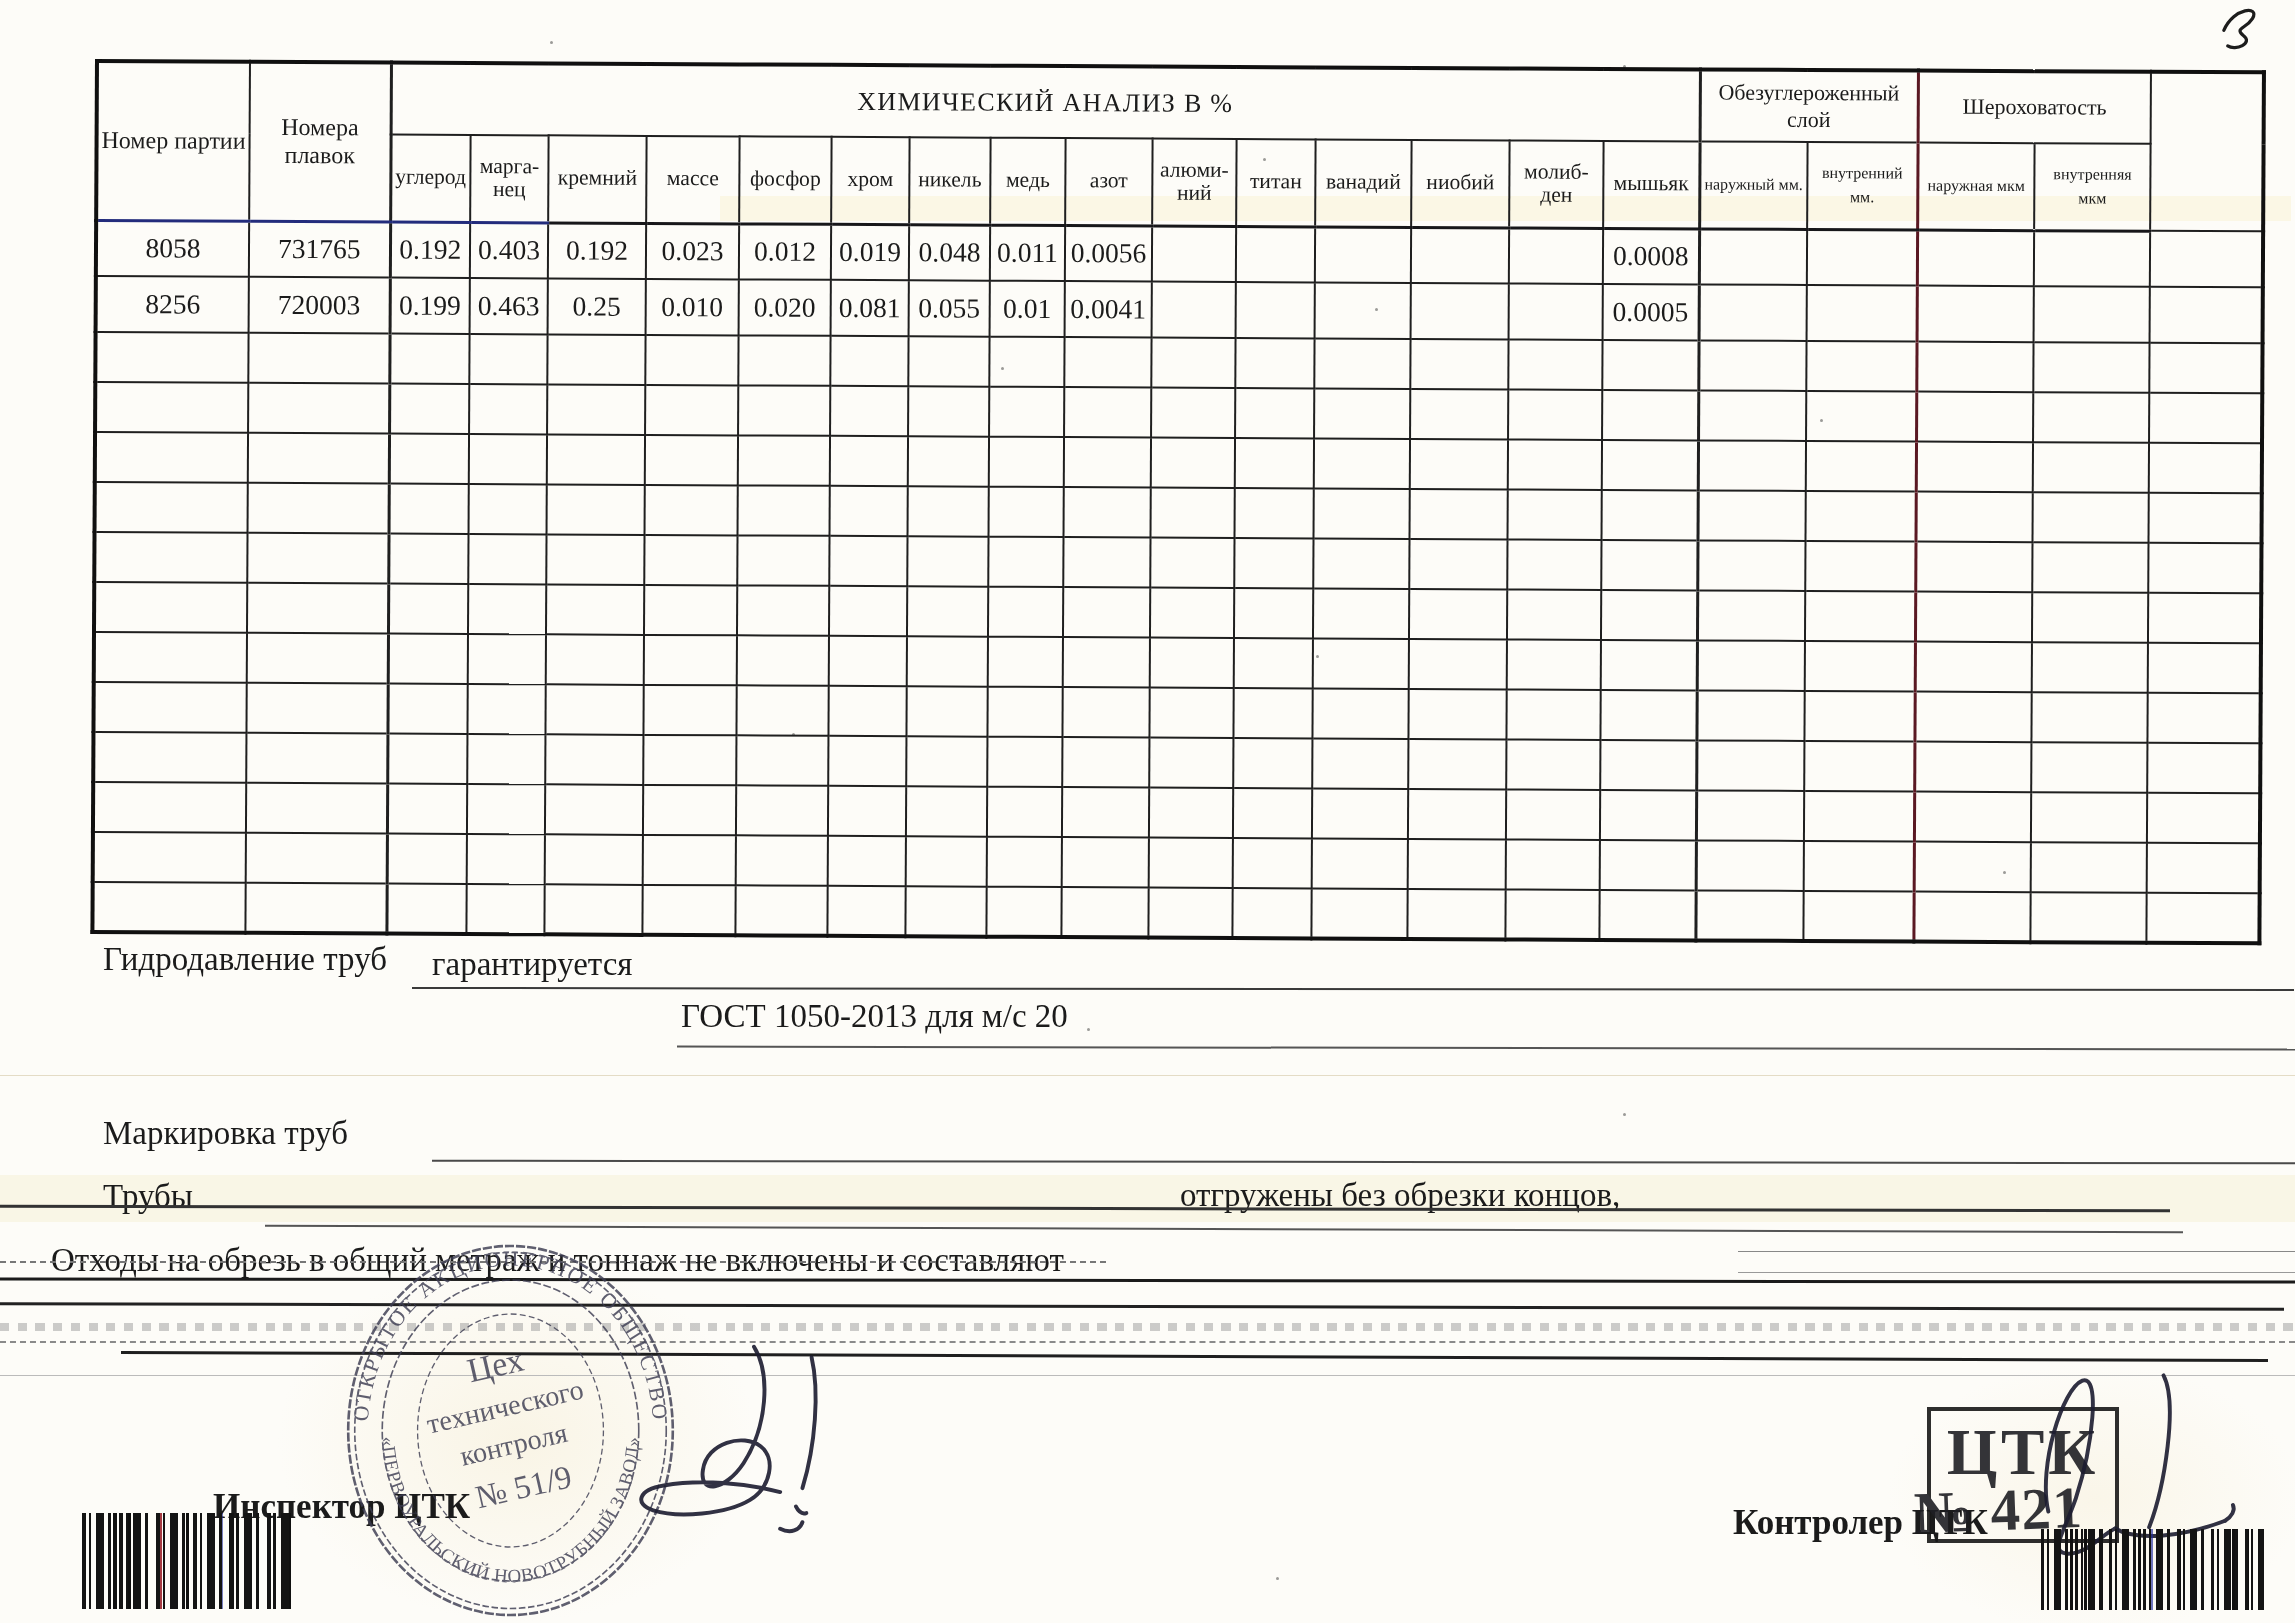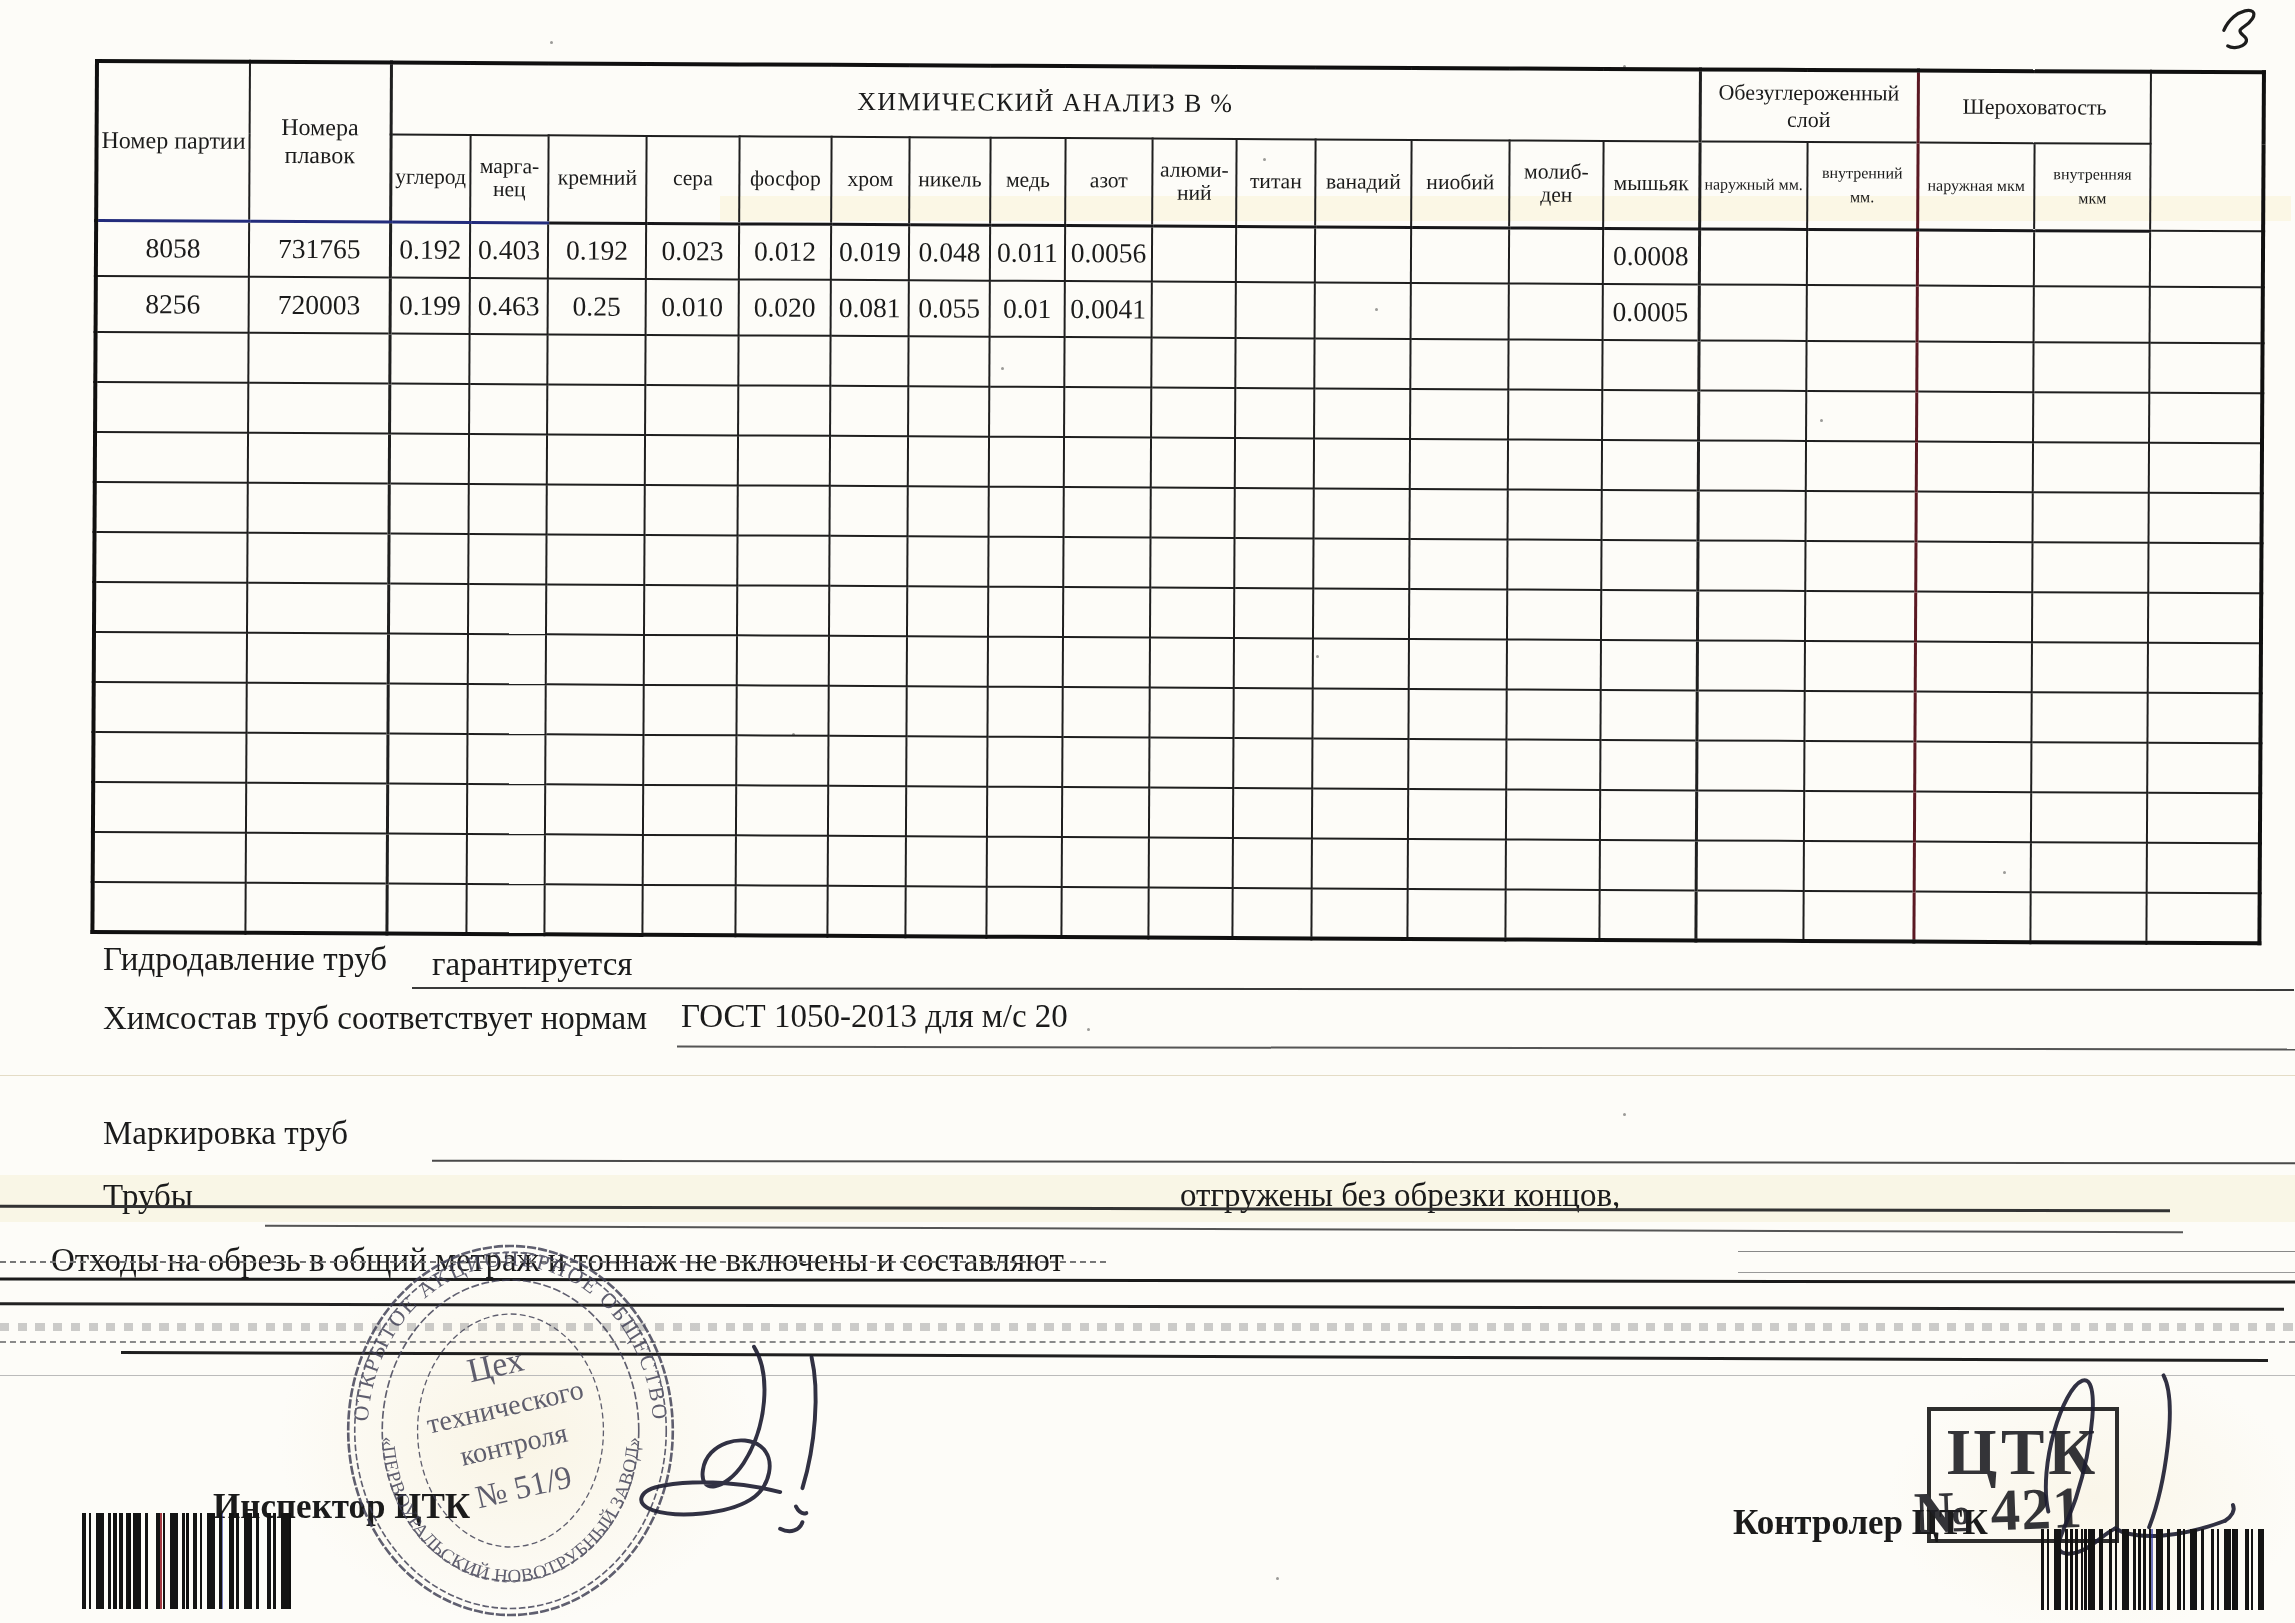--- a/index.html
+++ b/index.html
@@ -130,21 +130,21 @@
         <th rowspan="2" class="th-top navy-b thick-r">Номера плавок</th>
         <th colspan="15" class="chem-title">ХИМИЧЕСКИЙ АНАЛИЗ В %</th>
         <th colspan="2" class="grp grp-decarb">Обезуглероженный слой</th>
         <th colspan="2" class="grp">Шероховатость</th>
         <th rowspan="2"></th>
       </tr>
       <tr class="hrow2">
         <th class="el navy-b">углерод</th>
         <th class="el navy-b">марга-нец</th>
         <th class="el dark-b">кремний</th>
-        <th class="el dark-b">сера</th>
+        <th class="el dark-b">массе</th>
         <th class="el dark-b">фосфор</th>
         <th class="el dark-b">хром</th>
         <th class="el dark-b">никель</th>
         <th class="el dark-b">медь</th>
         <th class="el dark-b">азот</th>
         <th class="el dark-b">алюми-ний</th>
         <th class="el dark-b">титан</th>
         <th class="el dark-b">ванадий</th>
         <th class="el dark-b">ниобий</th>
         <th class="el dark-b">молиб-ден</th>
@@ -493,21 +493,20 @@
             <td></td>
           </tr>
         </tbody>
   </table>
   </div>
 
   <div class="note" style="left:103px; top:941px">Гидродавление труб</div>
   <div class="note" style="left:432px; top:946px">гарантируется</div>
   <div class="line" style="left:412px; top:988px; width:1882px; height:2px; transform:rotate(.06deg)"></div>
 
-  <div class="note" style="left:103px; top:1000px">Химсостав труб соответствует нормам</div>
   <div class="note" style="left:681px; top:998px">ГОСТ 1050-2013 для м/с 20</div>
   <div class="line" style="left:677px; top:1047px; width:1618px; height:2px; background:#555; transform:rotate(.1deg)"></div>
   <div class="line" style="left:0; top:1075px; width:2295px; height:1.3px; background:#e4dcc6"></div>
 
   <div class="note" style="left:103px; top:1115px">Маркировка труб</div>
   <div class="line" style="left:432px; top:1161px; width:1863px; height:2px; background:#4a4a4a; transform:rotate(.08deg)"></div>
 
   <div class="note" style="left:103px; top:1178px">Трубы</div>
   <div class="note" style="left:1180px; top:1177px">отгружены без обрезки концов,</div>
   <div class="line" style="left:0; top:1207px; width:2170px; height:2.6px; background:#333; transform:rotate(.12deg)"></div>

